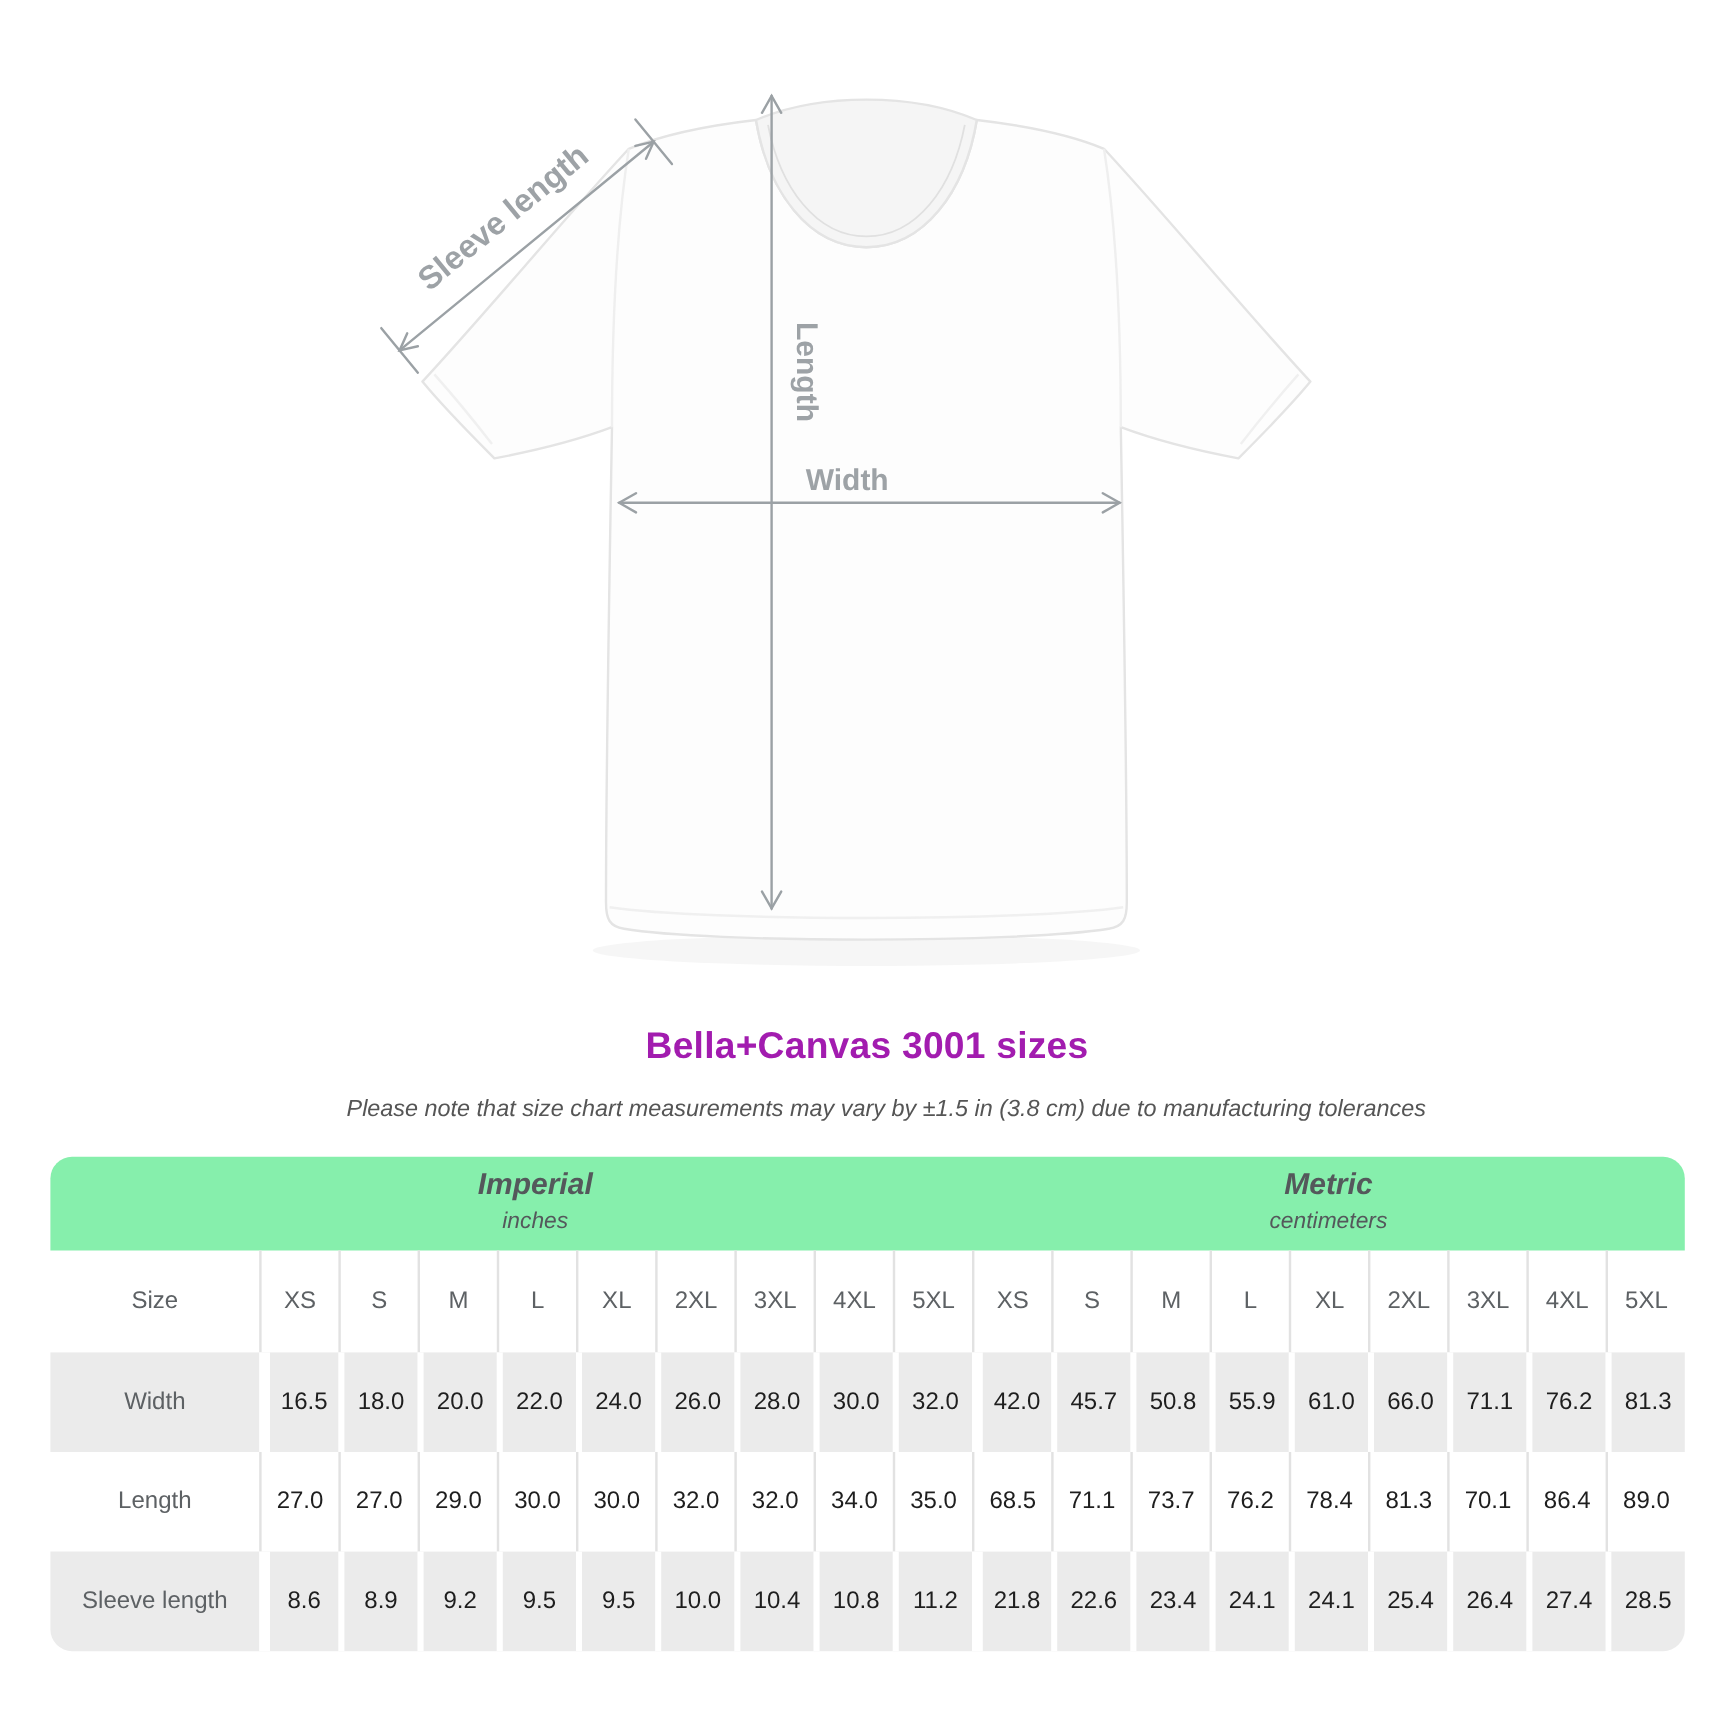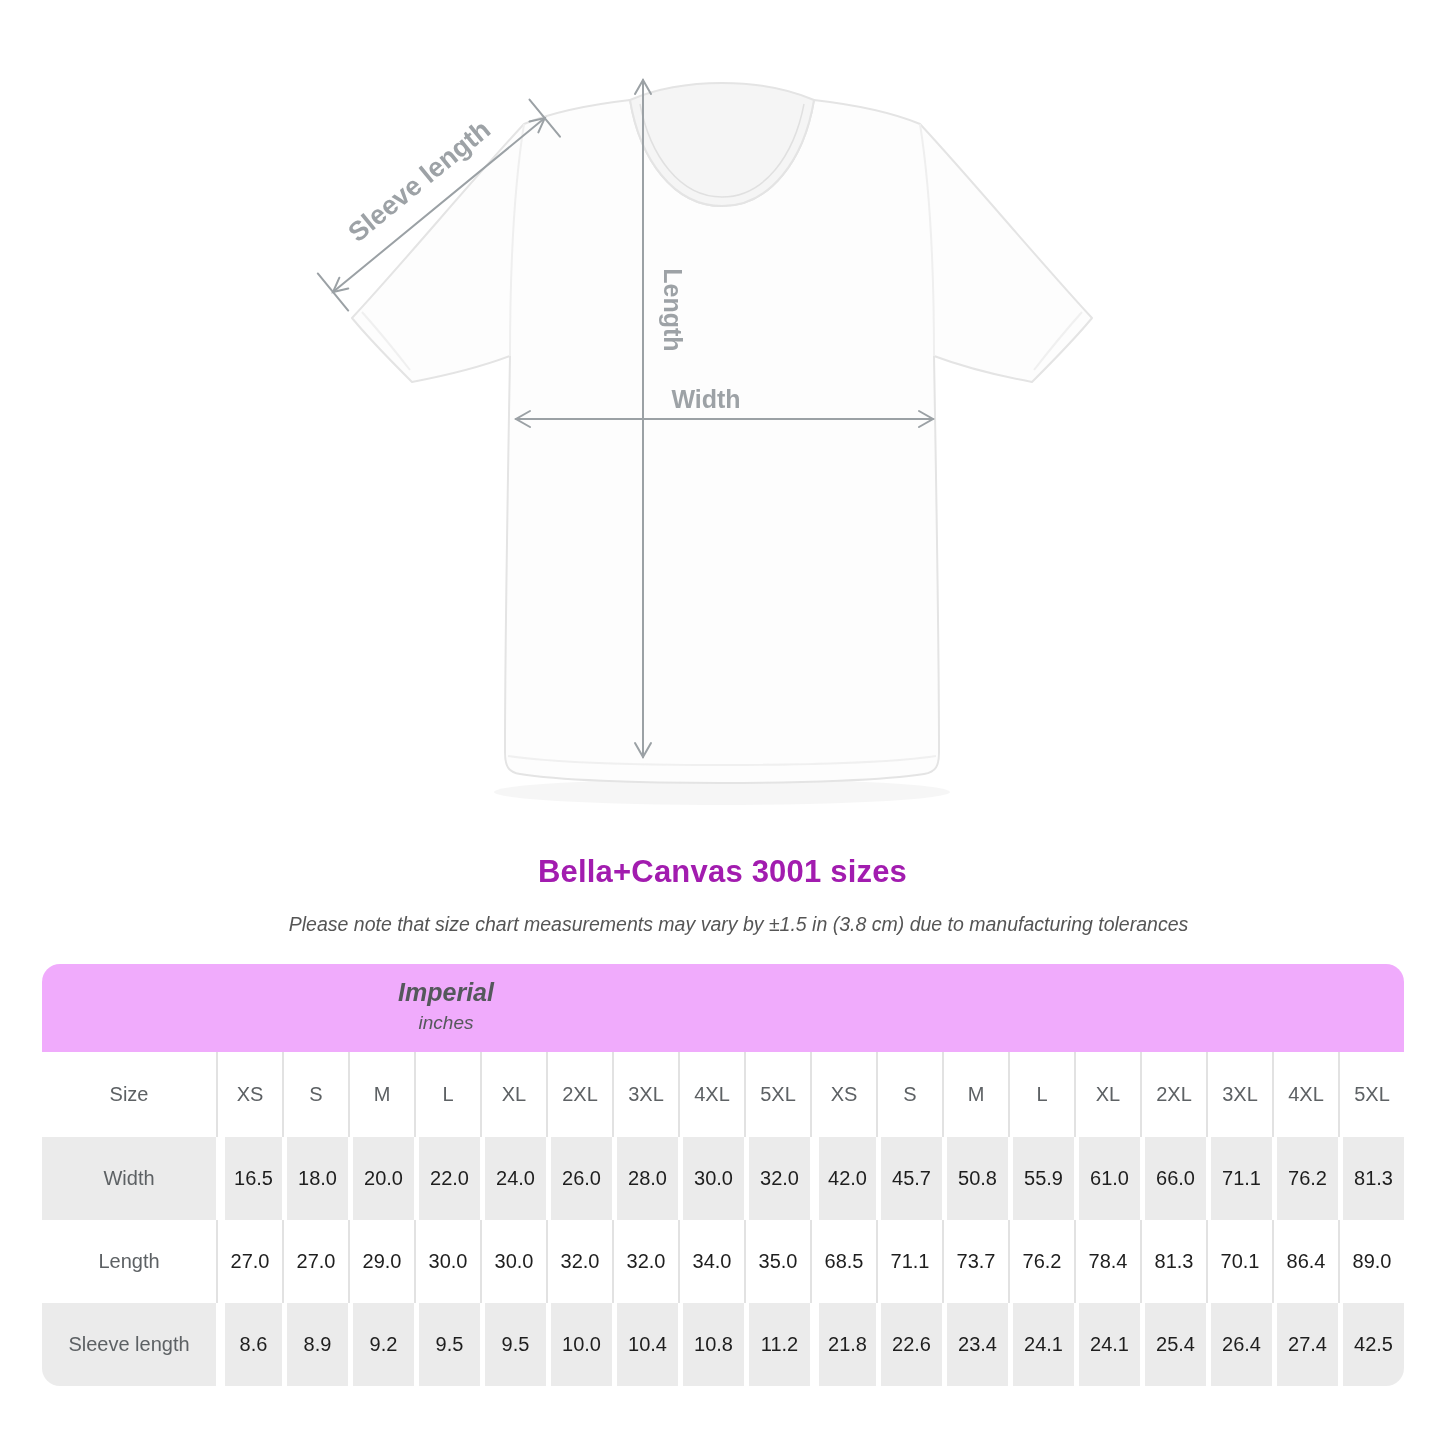--- a/index.html
+++ b/index.html
@@ -22,21 +22,21 @@
   .page-subtitle {
     position: absolute; top: 897px; left: 0; width: 100%;
     margin: 16px; text-align: center;
     font-size: 19.5px; font-style: italic; color: #555555;
   }
 
   .size-table { position: absolute; left: 42px; top: 964px; width: 1362px; }
 
   .band {
     display: grid; grid-template-columns: 174px repeat(18, 1fr);
-    height: 88px; background: #f0abfc; border-radius: 18px 18px 0 0;
+    height: 78px; background: #86efac; border-radius: 18px 18px 0 0;
   }
   .band-half {
     display: flex; flex-direction: column; align-items: center; justify-content: center;
     gap: 5px; padding-bottom: 4px;
   }
   .half-imperial { grid-column: 1 / 11; padding-left: 40px; }
   .half-metric   { grid-column: 11 / 20; }
   .band-title { font-size: 25px; font-weight: 700; font-style: italic; color: #54585b; }
   .band-unit  { font-size: 19px; font-style: italic; color: #54585b; }
 
@@ -124,20 +124,24 @@
 
   <h1 class="page-title">Bella+Canvas 3001 sizes</h1>
   <p class="page-subtitle">Please note that size chart measurements may vary by ±1.5 in (3.8 cm) due to manufacturing tolerances</p>
 
   <div class="size-table">
 
     <div class="band">
       <div class="band-half half-imperial">
         <div class="band-title">Imperial</div>
         <div class="band-unit">inches</div>
+      </div>
+      <div class="band-half half-metric">
+        <div class="band-title">Metric</div>
+        <div class="band-unit">centimeters</div>
       </div>
     </div>
 
     <div class="row row-sizes row-white">
       <div class="cell cell-label hdr">Size</div>
       <div class="cell v hdr">XS</div>
       <div class="cell v hdr">S</div>
       <div class="cell v hdr">M</div>
       <div class="cell v hdr">L</div>
       <div class="cell v hdr">XL</div>
@@ -212,17 +216,17 @@
       <div class="cell v">10.8</div>
       <div class="cell v">11.2</div>
       <div class="cell v sec">21.8</div>
       <div class="cell v">22.6</div>
       <div class="cell v">23.4</div>
       <div class="cell v">24.1</div>
       <div class="cell v">24.1</div>
       <div class="cell v">25.4</div>
       <div class="cell v">26.4</div>
       <div class="cell v">27.4</div>
-      <div class="cell v">42.5</div>
+      <div class="cell v">28.5</div>
     </div>
 
   </div>
 </div>
 
 </body></html>

